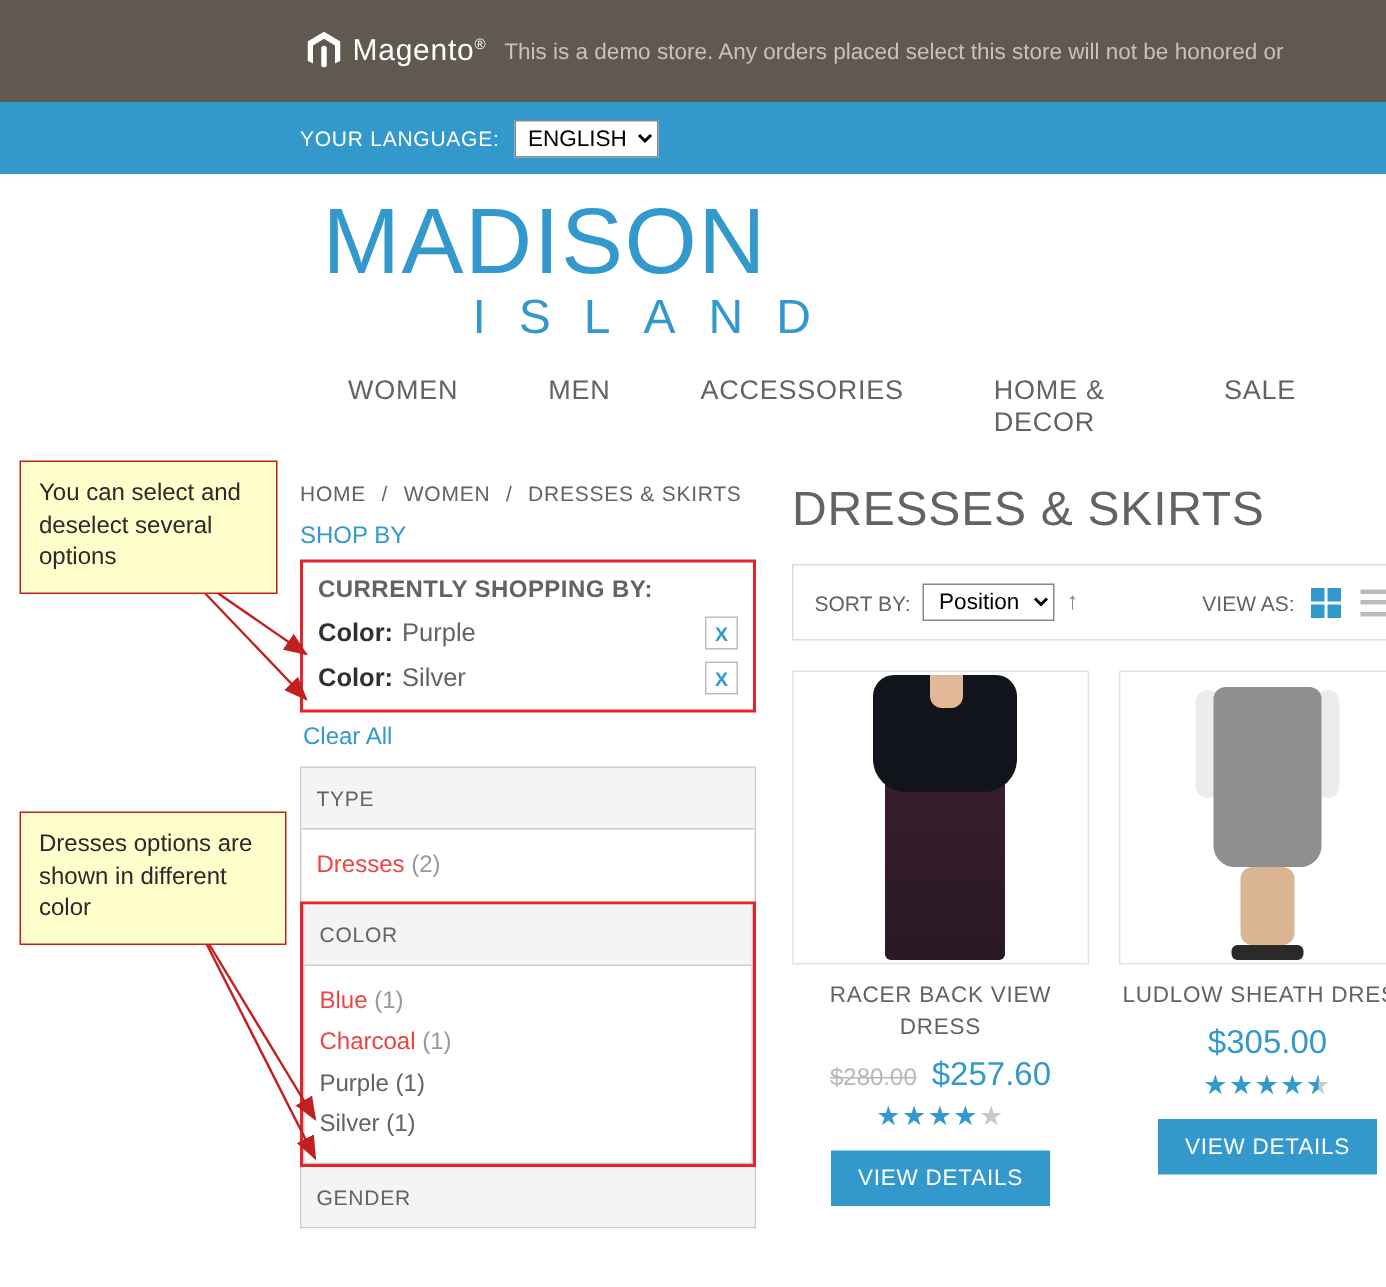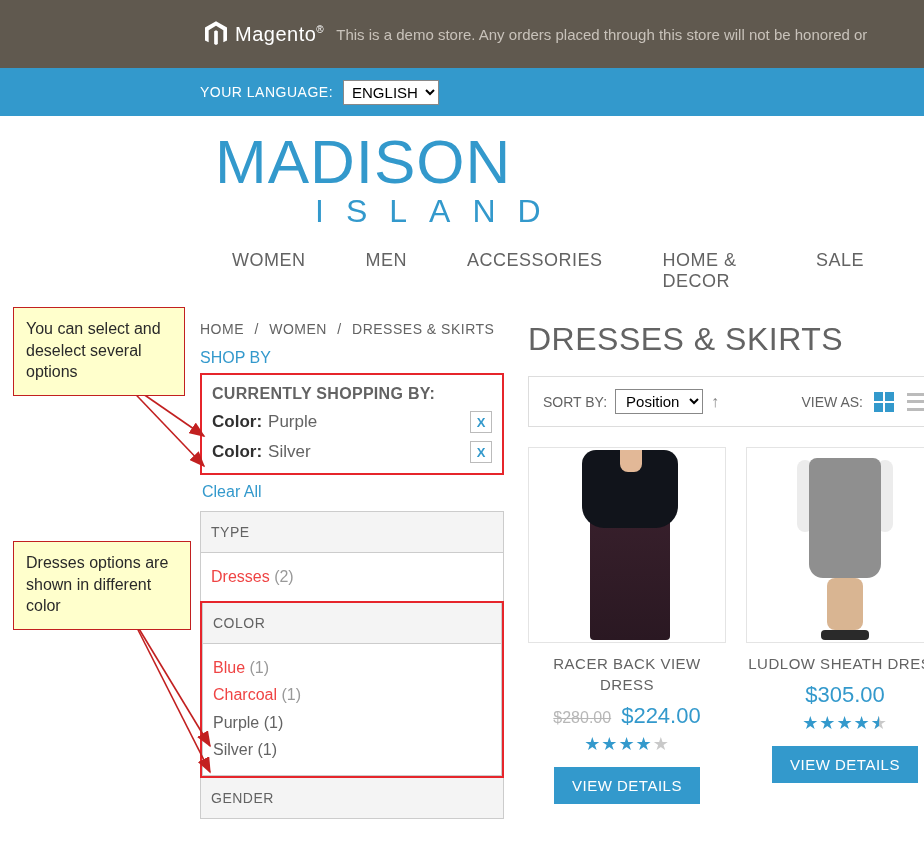--- a/index.html
+++ b/index.html
@@ -88,21 +88,21 @@
 </head>
 <body>
 
 <div class="demo-strip">
   <div class="mage-logo">
     <svg viewBox="0 0 24 28">
         <path fill="#fff" d="M12 0 L24 7 V21 L20 23 V10 L12 5 L4 10 V23 L0 21 V7 Z M10 11 V25 L12 26 L14 25 V11 L12 10 Z"></path>
       </svg>
     <span><span>Magento</span><sup>®</sup></span>
   </div>
-  <span>This is a demo store. Any orders placed through this store will not be honored or</span>
+  <span>This is a demo store. Any orders placed select this store will not be honored or</span>
 </div>
 
 <div class="lang-bar">
   <span class="lang-label">YOUR LANGUAGE:</span>
   <select class="lang-select">
     <option>ENGLISH</option>
   </select>
 </div>
 
 <div class="header">
@@ -199,21 +199,21 @@
       <div class="product">
         <a href="#" class="img-wrap">
           <div class="dress1">
               <div class="body"></div>
               <div class="jacket"></div>
               <div class="neck"></div>
             </div>
         </a>
         <div class="pname">RACER BACK VIEW DRESS</div>
         <div class="price-row">
-          <span class="old-price">$280.00</span><span class="price">$224.00</span>
+          <span class="old-price">$280.00</span><span class="price">$257.60</span>
         </div>
         <div class="stars">★★★★<span class="dim">★</span></div>
         <button class="btn">VIEW DETAILS</button>
       </div>
 
       <div class="product">
         <a href="#" class="img-wrap">
           <div class="dress2">
               <div class="sleeveL"></div>
               <div class="sleeveR"></div>

